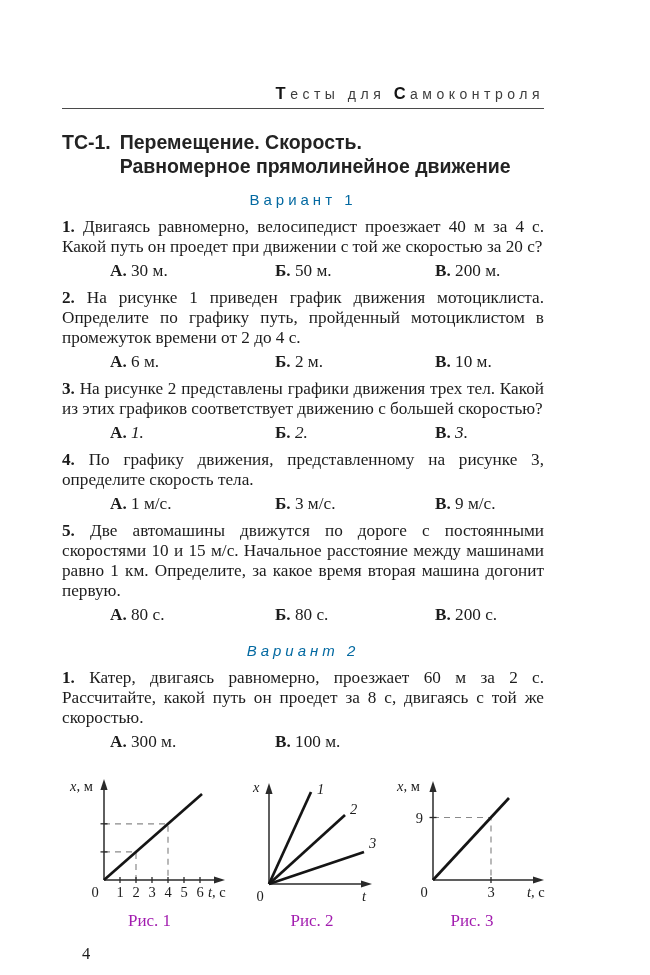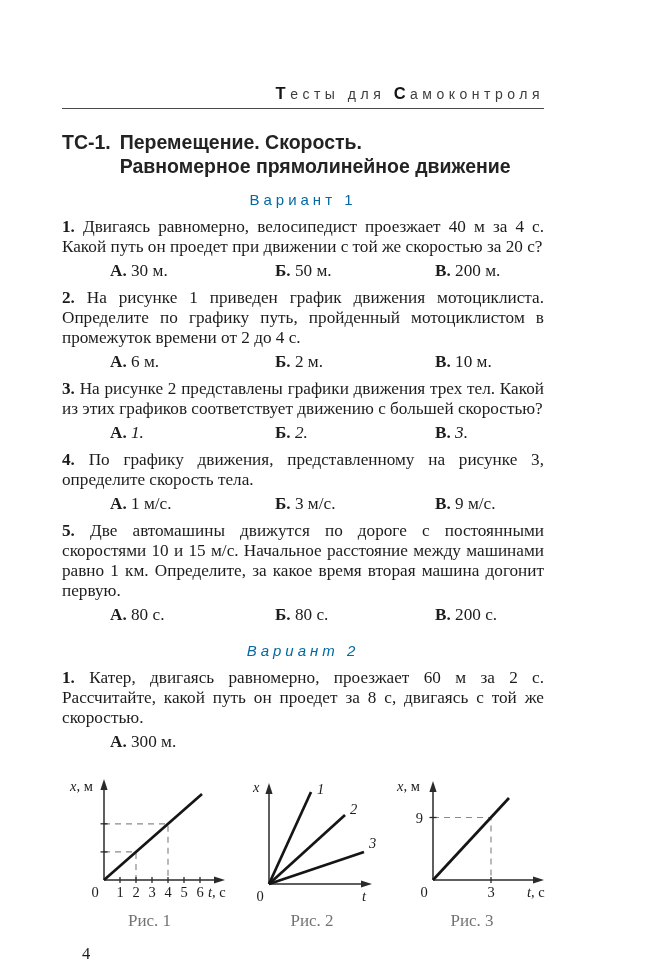--- a/index.html
+++ b/index.html
@@ -49,21 +49,21 @@
   .answer-value{}
   .answers.italic-values .answer-value{font-style:italic;}
 
   
   .figures-row{
     display:flex;justify-content:space-between;align-items:flex-end;
     margin-top:24px;
   }
   .figure{text-align:center;}
   .figure svg{display:block;}
-  .fig-caption{font-size:17px;margin-top:3px;color:#737373;}
+  .fig-caption{font-size:17px;margin-top:3px;color:#a21caf;}
 
   svg text{font-family:"Liberation Serif",serif;font-size:14.5px;fill:#1c1c1c;}
   svg .it{font-style:italic;}
   svg .axis{stroke:#2a2a2a;stroke-width:1.5;fill:none;}
   svg .tick{stroke:#2a2a2a;stroke-width:1.3;}
   svg .arrow{fill:#2a2a2a;stroke:none;}
   svg .mainline{stroke:#151515;stroke-width:2.7;fill:none;}
   svg .dash{stroke:#8a8a8a;stroke-width:1.2;stroke-dasharray:6 5;fill:none;}
 
   .page-number{
@@ -129,20 +129,21 @@
       <span><b class="answer-label">В.</b> <span class="answer-value">200 с.</span></span>
     </div>
   </div>
 
   <div class="variant-heading second">Вариант 2</div>
 
   <div class="question">
     <p class="q-text"><b class="q-num">1.</b> <span>Катер, двигаясь равномерно, проезжает 60 м за 2 с. Рассчитайте, какой путь он проедет за 8 с, двигаясь с той же скоростью.</span></p>
     <div class="answers">
       <span><b class="answer-label">А.</b> <span class="answer-value">300 м.</span></span>
+      <span><b class="answer-label">В.</b> <span class="answer-value">100 м.</span></span>
     </div>
   </div>
 
   <div class="figures-row">
 
     <div class="figure">
       <svg width="175" height="132" viewBox="0 0 175 132">
 
         <polyline class="dash" points="42,75.9 74,75.9 74,104"></polyline>
         <polyline class="dash" points="42,47.8 106,47.8 106,104"></polyline>

